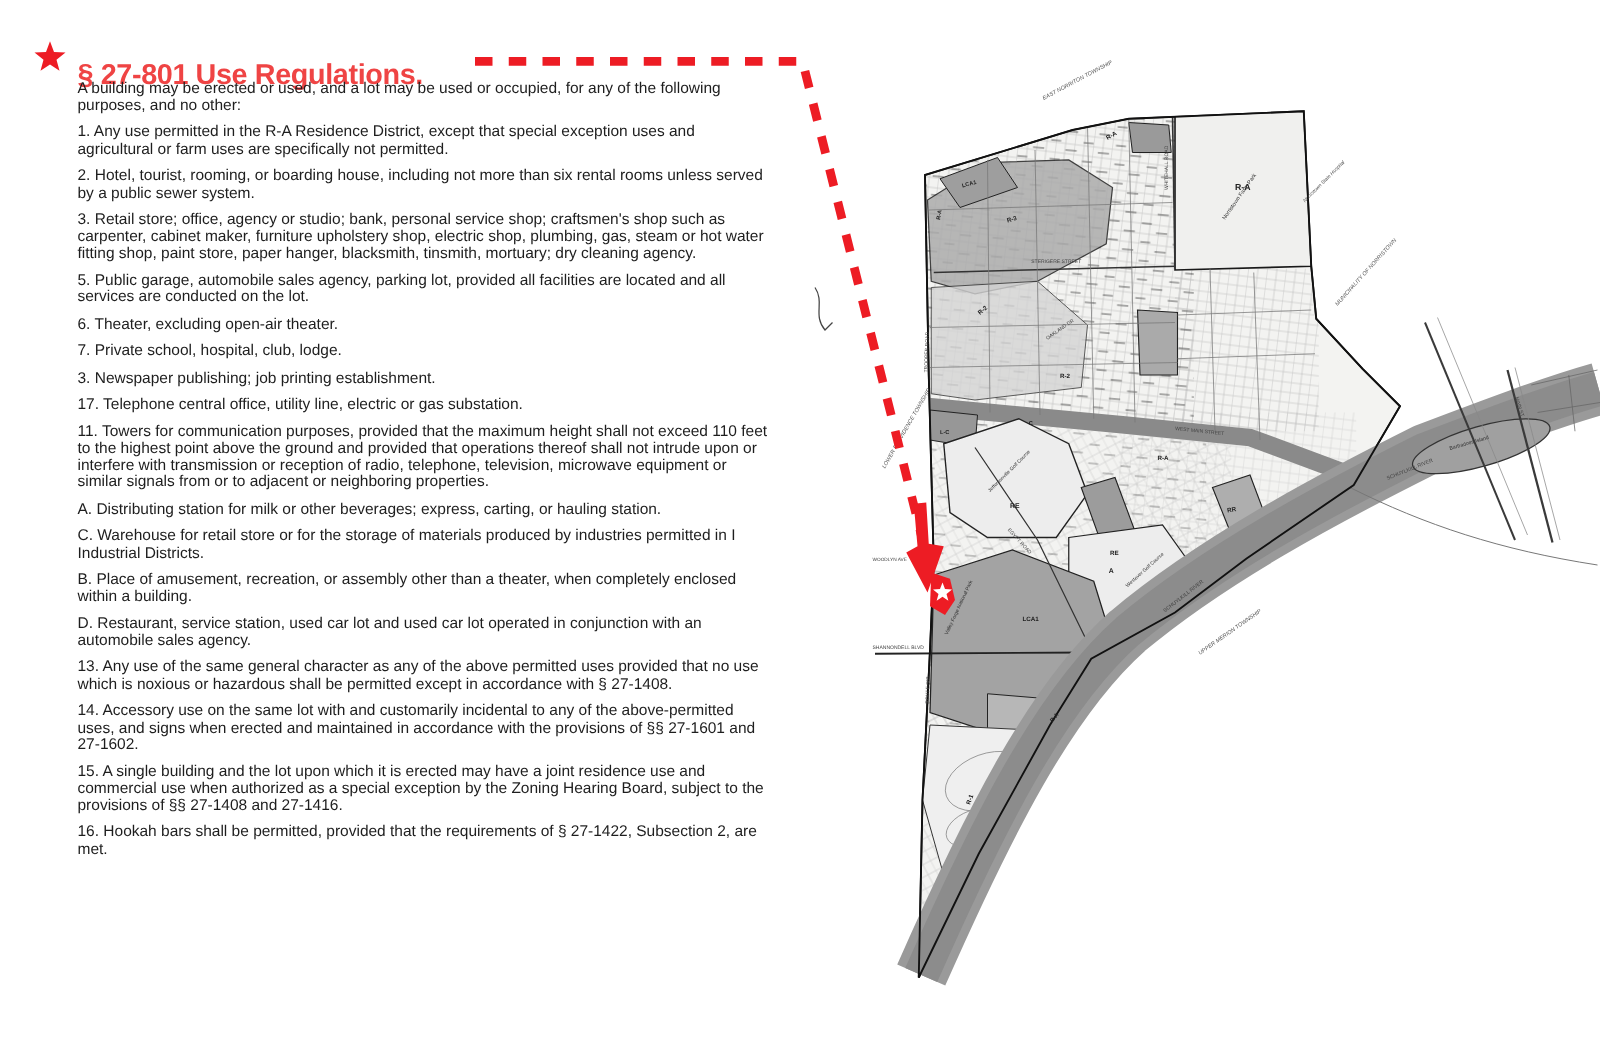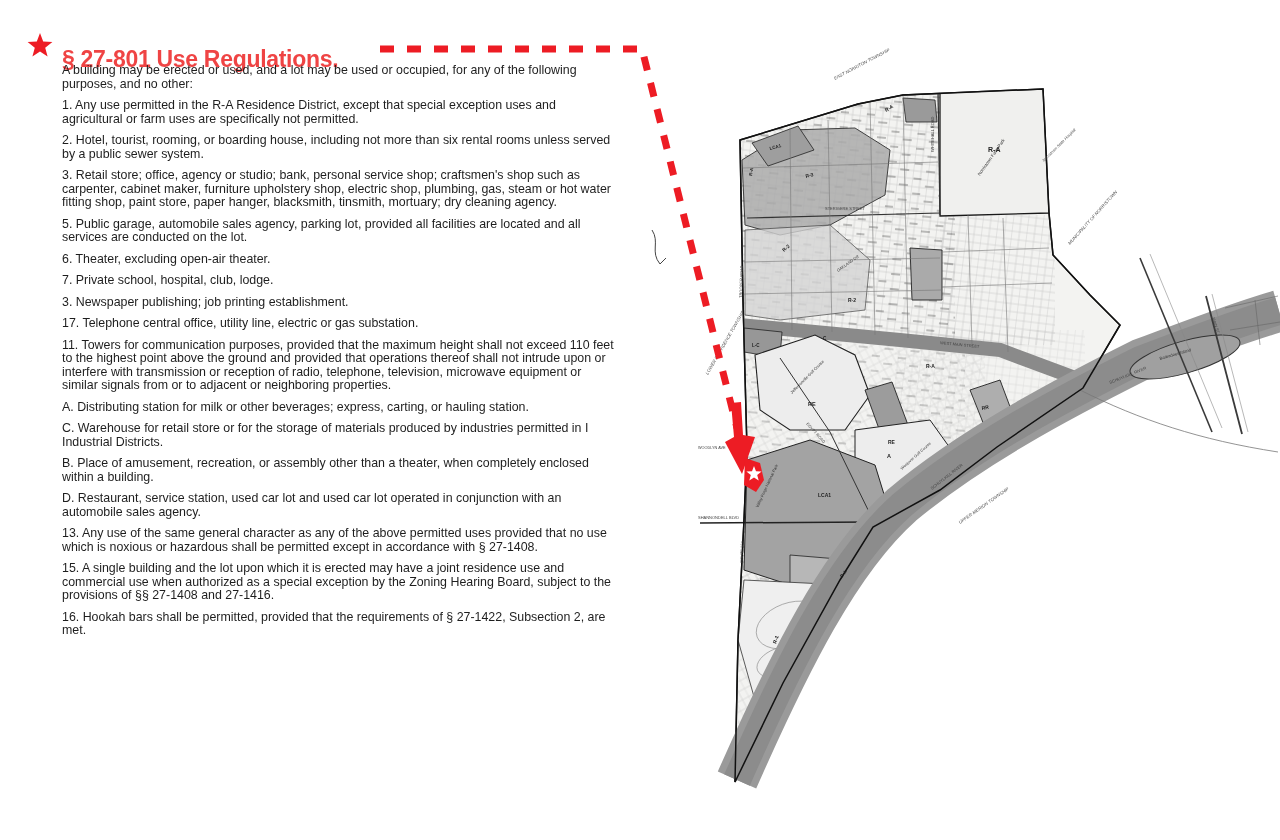--- a/index.html
+++ b/index.html
@@ -32,20 +32,21 @@
     <p>6. Theater, excluding open-air theater.</p>
     <p>7. Private school, hospital, club, lodge.</p>
     <p>3. Newspaper publishing; job printing establishment.</p>
     <p>17. Telephone central office, utility line, electric or gas substation.</p>
     <p>11. Towers for communication purposes, provided that the maximum height shall not exceed 110 feet to the highest point above the ground and provided that operations thereof shall not intrude upon or interfere with transmission or reception of radio, telephone, television, microwave equipment or similar signals from or to adjacent or neighboring properties.</p>
     <p>A. Distributing station for milk or other beverages; express, carting, or hauling station.</p>
     <p>C. Warehouse for retail store or for the storage of materials produced by industries permitted in I Industrial Districts.</p>
     <p>B. Place of amusement, recreation, or assembly other than a theater, when completely enclosed within a building.</p>
     <p>D. Restaurant, service station, used car lot and used car lot operated in conjunction with an automobile sales agency.</p>
     <p>13. Any use of the same general character as any of the above permitted uses provided that no use which is noxious or hazardous shall be permitted except in accordance with § 27-1408.</p>
+    <p>14. Accessory use on the same lot with and customarily incidental to any of the above-permitted uses, and signs when erected and maintained in accordance with the provisions of §§ 27-1601 and 27-1602.</p>
     <p>15. A single building and the lot upon which it is erected may have a joint residence use and commercial use when authorized as a special exception by the Zoning Hearing Board, subject to the provisions of §§ 27-1408 and 27-1416.</p>
     <p>16. Hookah bars shall be permitted, provided that the requirements of § 27-1422, Subsection 2, are met.</p>
   </div>
 
   <svg class="map-svg" viewBox="0 0 640 840">
     <defs>
       <clipPath id="muni-clip">
         <polygon points="100,140 218,104 263,95 403,89 409,213 413,255 450,295 480,325 443,388 357,447 300,490 233,527 200,580 143,683 95,782 98,640 104,520 107,450 103,300"></polygon>
       </clipPath>
       <pattern id="p-grid" width="15" height="8" patternUnits="userSpaceOnUse" patternTransform="rotate(7)">

